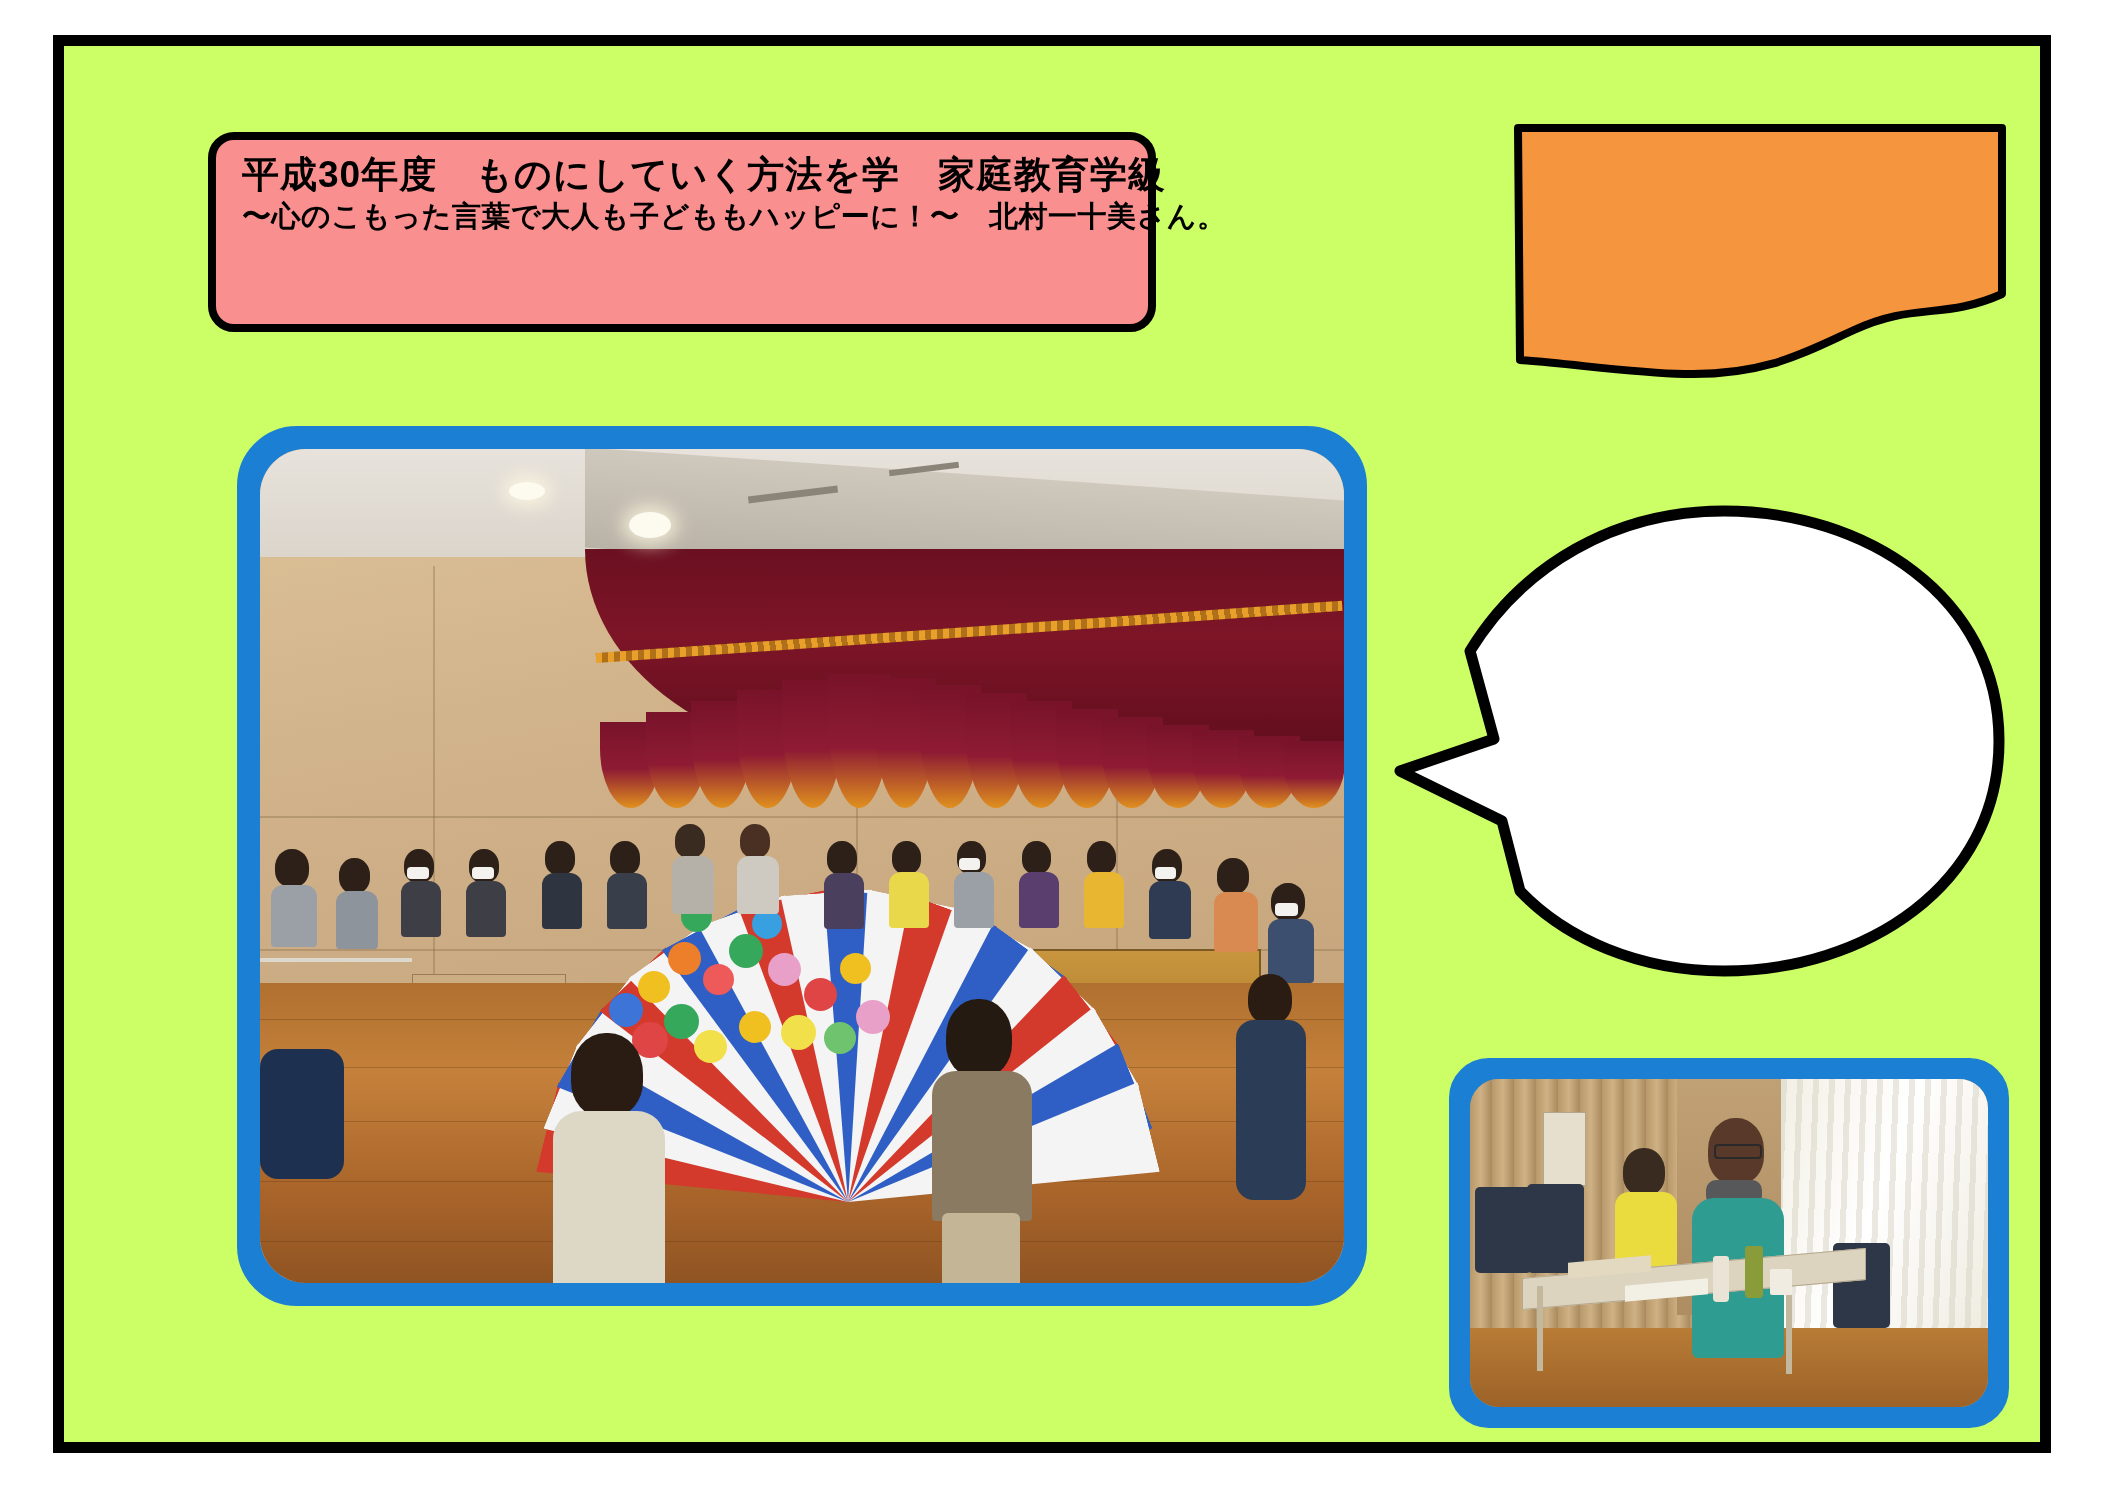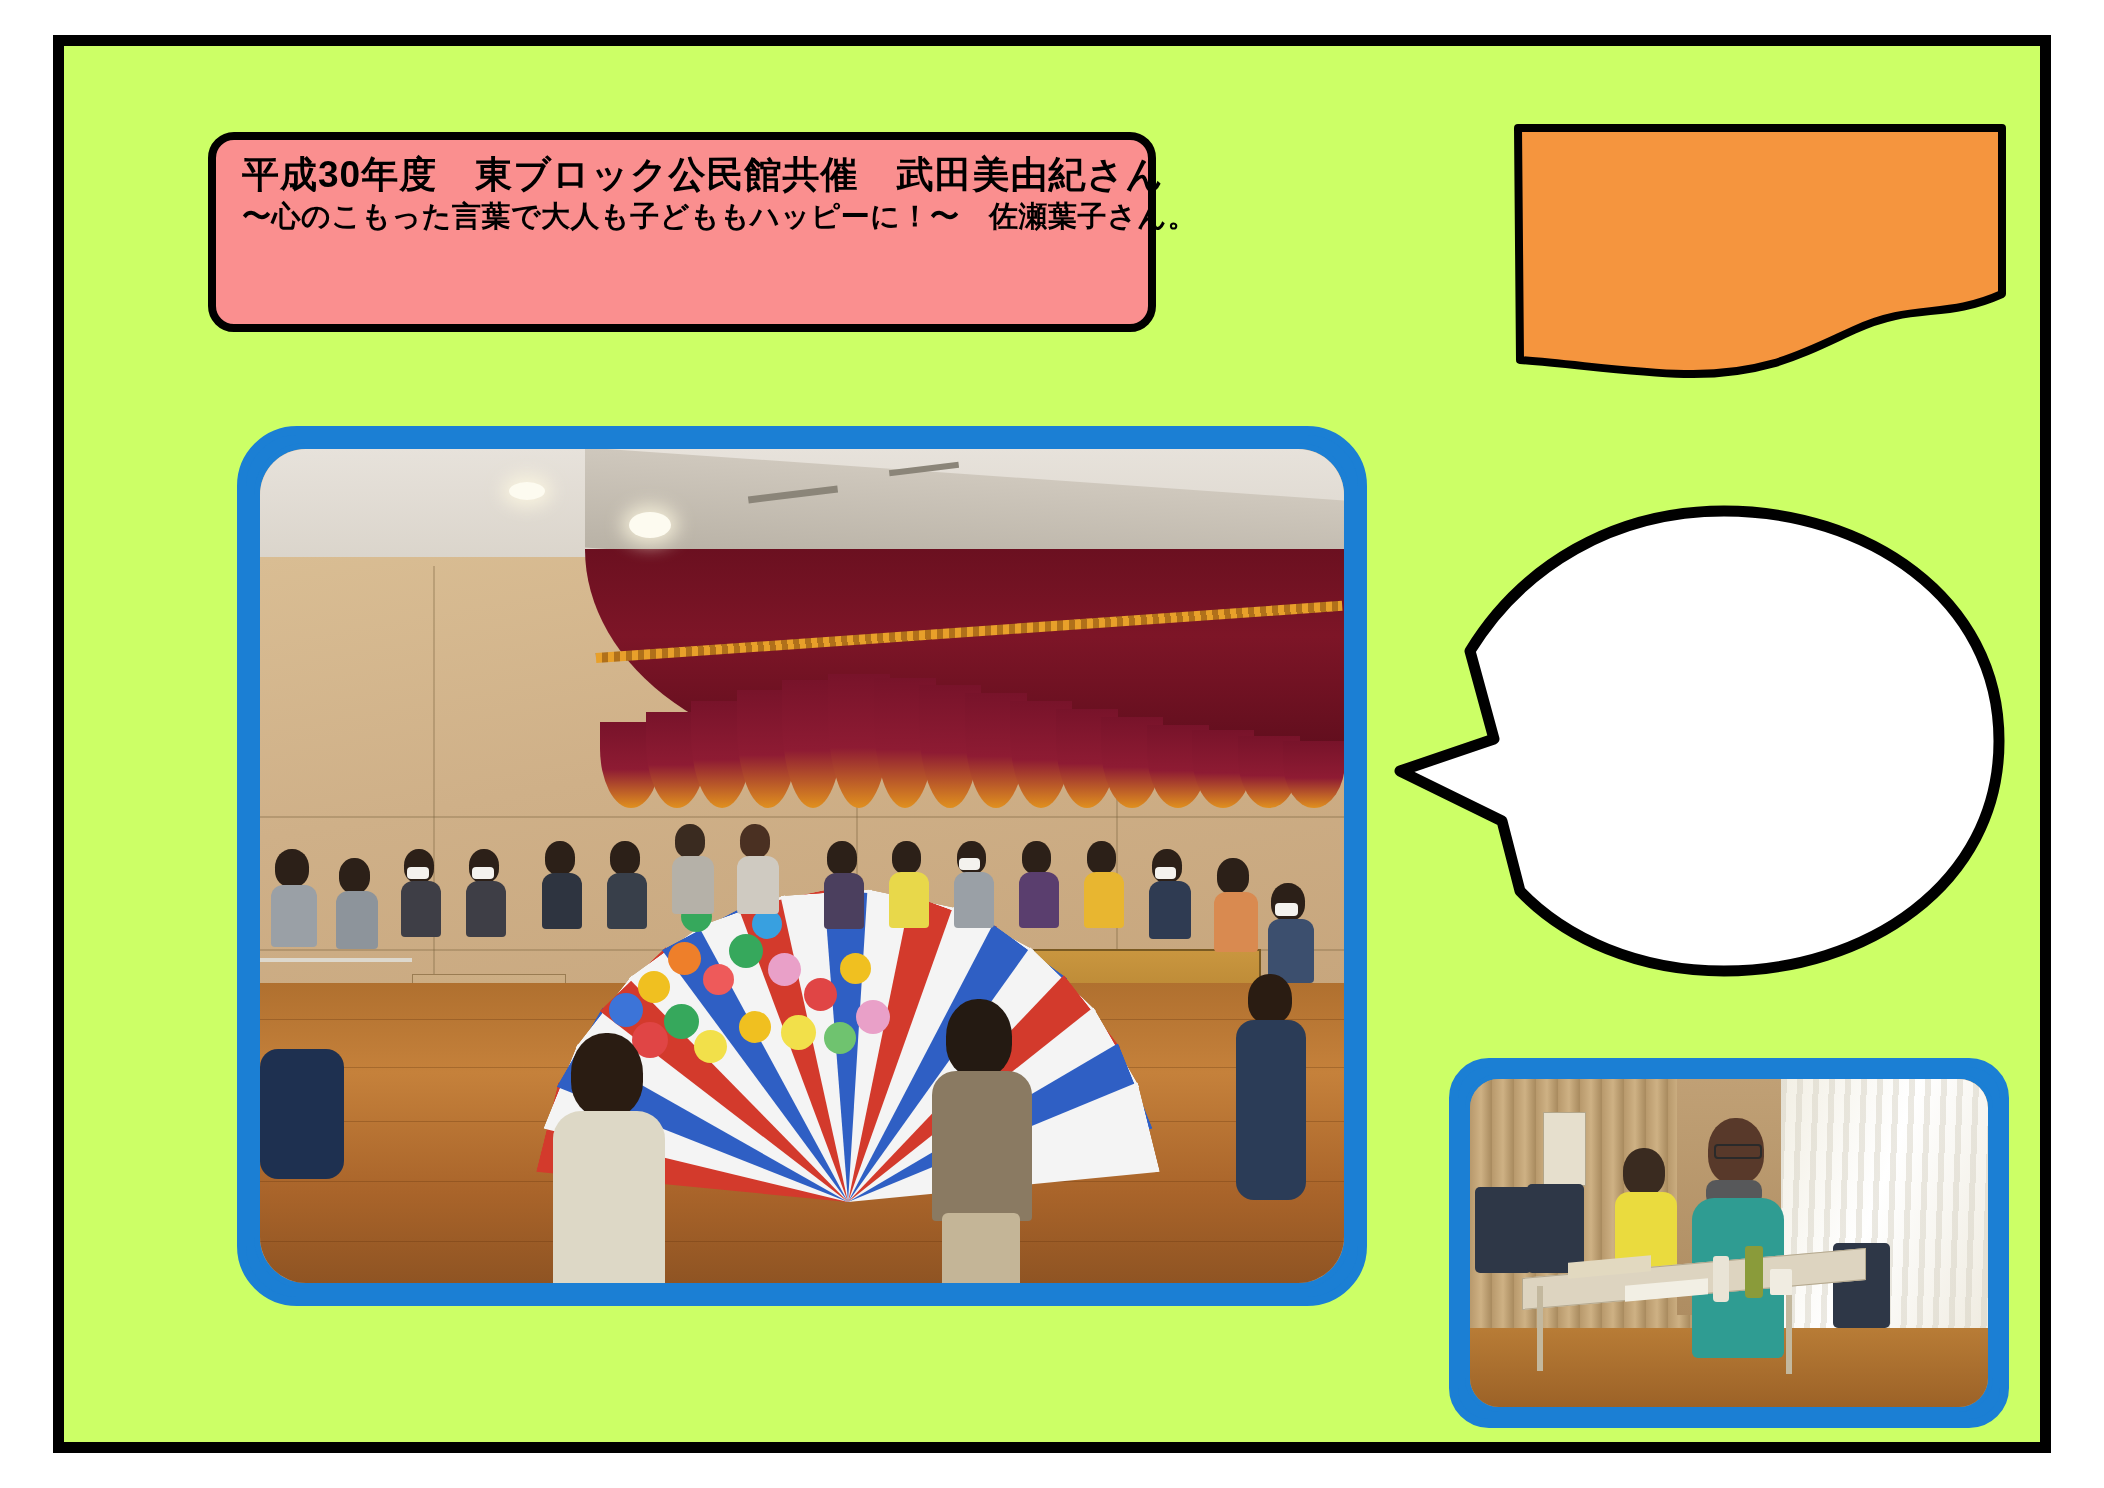--- a/index.html
+++ b/index.html
@@ -153,22 +153,22 @@
   .r2-chair{position:absolute;background:#2e3747;border-radius:5px;}
   .r2-person{position:absolute;}
   .r2-bottle{position:absolute;border-radius:3px 3px 4px 4px;}
 </style>
 </head>
 <body>
 
 <div id="poster-frame">
 
   <div id="title-box">
-    <div id="title-line1">平成30年度　東ブロック公民館共催　武田美由紀さん</div>
-    <div id="title-line3">〜心のこもった言葉で大人も子どももハッピーに！〜　佐瀬葉子さん。</div>
+    <div id="title-line1">平成30年度　ものにしていく方法を学　家庭教育学級</div>
+    <div id="title-line3">〜心のこもった言葉で大人も子どももハッピーに！〜　北村一十美さん。</div>
   </div>
 
   <div id="info-box">
     <svg class="shape" viewBox="0 0 492 262" preserveAspectRatio="none">
       <path d="M4,4 L488,4 L488,170 C430,196 400,178 340,206
                C290,229 250,252 170,250 C120,249 60,240 6,236 Z" fill="#f5953e" stroke="#000000" stroke-width="8" stroke-linejoin="round"></path>
     </svg>
   </div>
 
   <div id="main-photo-frame">

